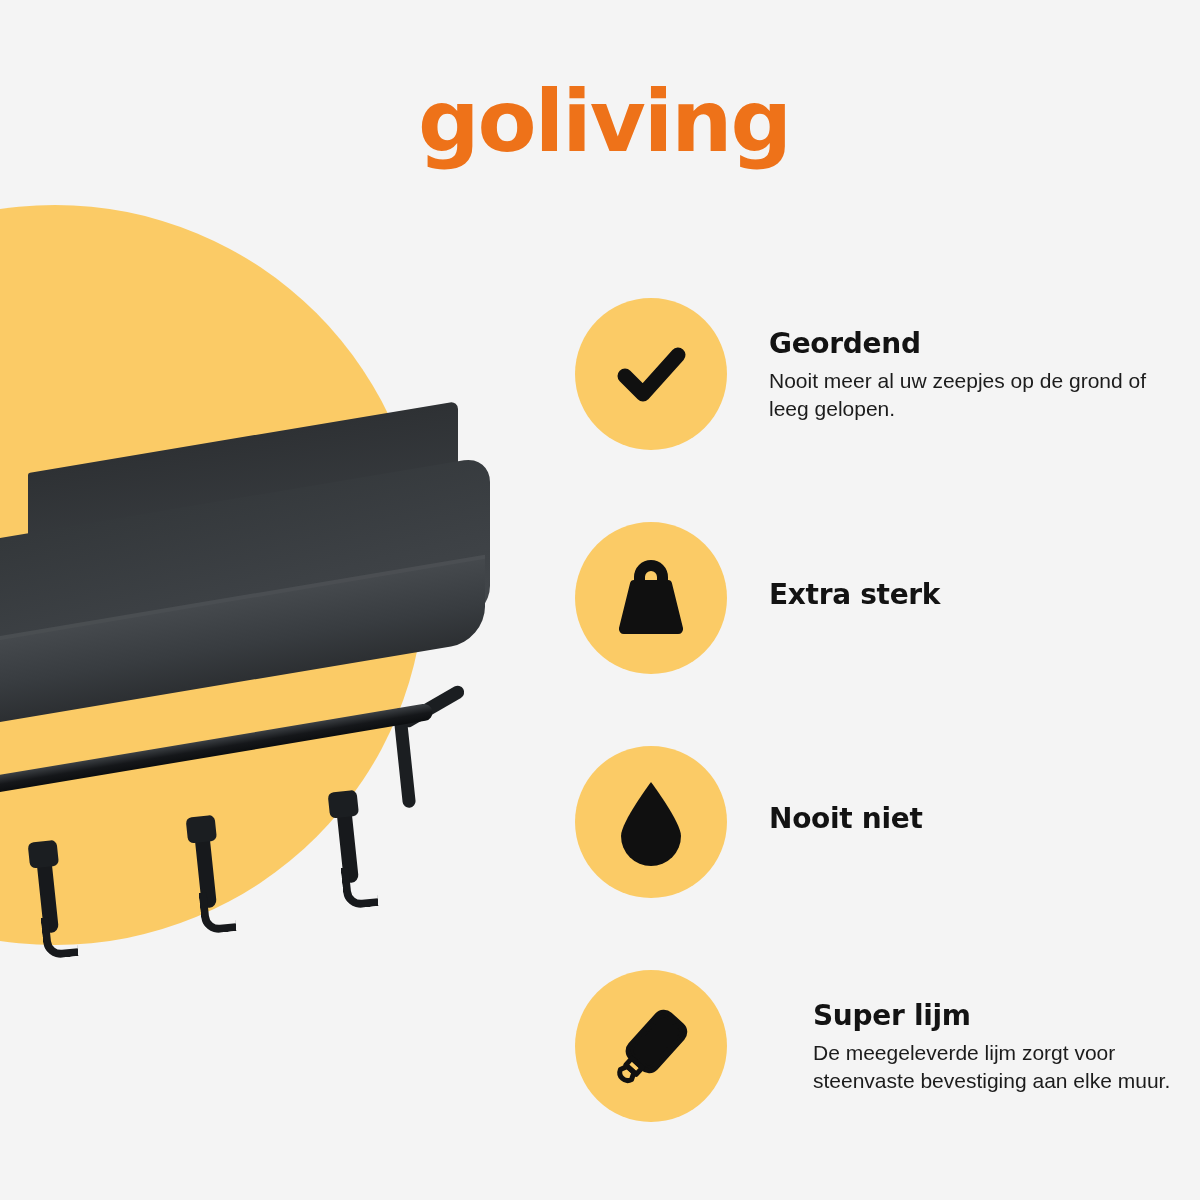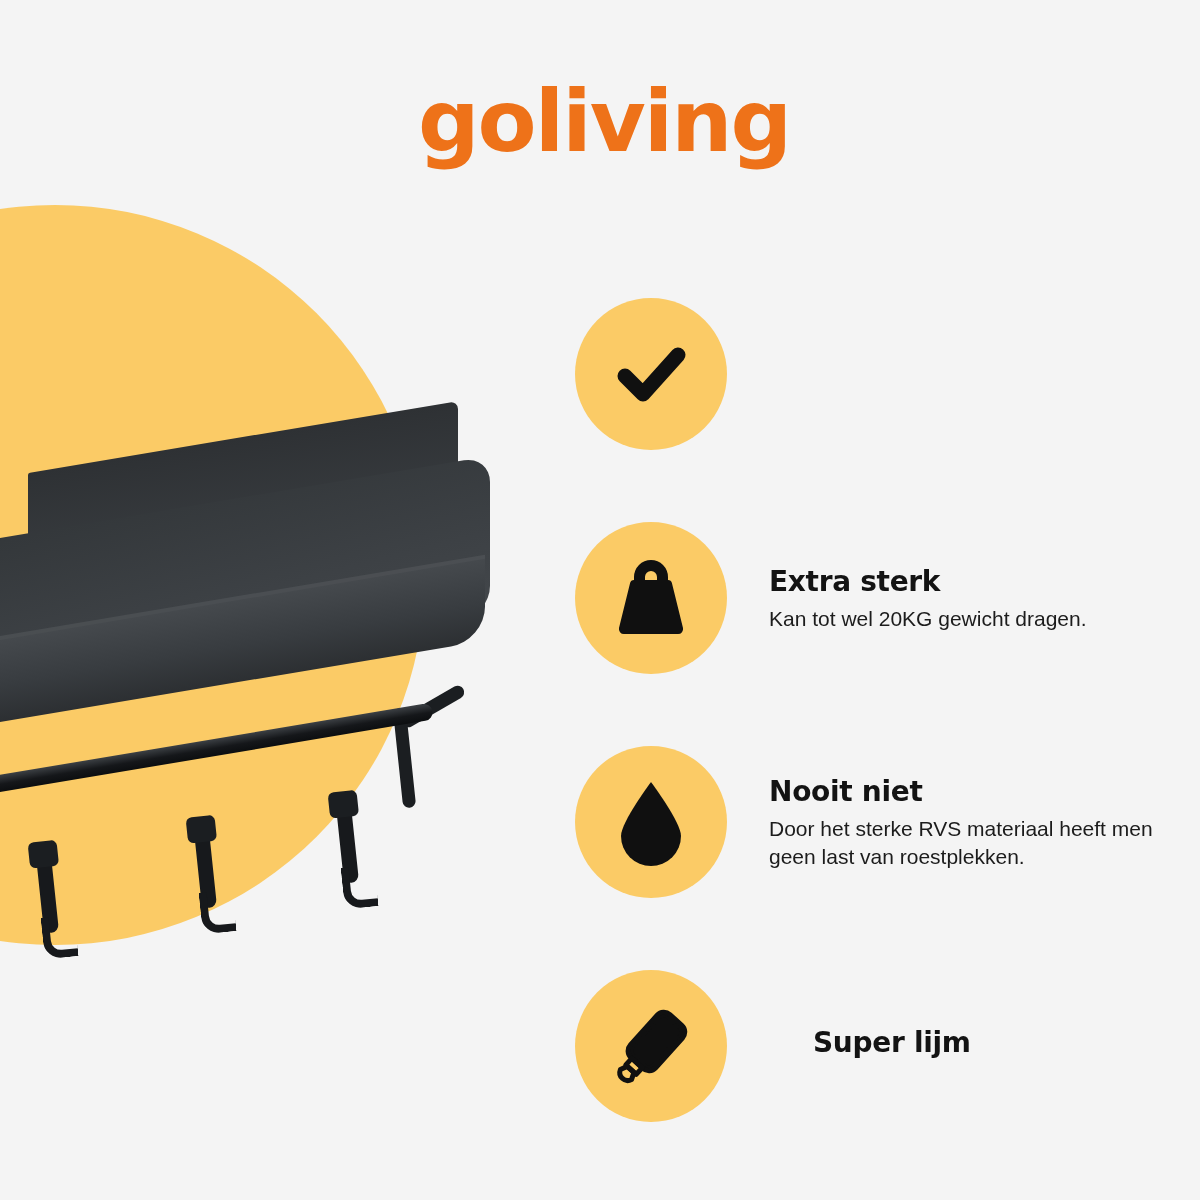--- a/index.html
+++ b/index.html
@@ -231,57 +231,61 @@
 <div class="hook hook-3"></div>
 
 <div class="features">
 
   <div class="feature">
     <div class="icon-circle">
       <svg width="92" height="92" viewBox="0 0 92 92" aria-hidden="true">
         <path d="M20 48 L38 66 L73 27" fill="none" stroke="#101010" stroke-width="15" stroke-linecap="round" stroke-linejoin="round"></path>
       </svg>
     </div>
+    <div class="feature-text">
+      <div class="feature-title">Geordend</div>
+      <div class="feature-desc">Nooit meer al uw zeepjes op de grond of
+leeg gelopen.</div>
+    </div>
   </div>
 
   <div class="feature">
     <div class="icon-circle">
       <svg width="92" height="92" viewBox="0 0 92 92" aria-hidden="true">
         <path d="M46 8 a17 17 0 0 0 -17 17 v8 h11 v-8 a6 6 0 0 1 12 0 v8 h11 v-8 a17 17 0 0 0 -17 -17 z" fill="#101010"></path>
         <path d="M29 28 h34 a4 4 0 0 1 3.9 3.1 L78 76 a5 5 0 0 1 -4.9 6 H18.9 A5 5 0 0 1 14 76 L25.1 31.1 A4 4 0 0 1 29 28 z" fill="#101010"></path>
       </svg>
     </div>
     <div class="feature-text">
       <div class="feature-title">Extra sterk</div>
-      <div class="feature-desc">Kan tot wel 20KG gewicht dragen.</div>
     </div>
   </div>
 
   <div class="feature">
     <div class="icon-circle">
       <svg width="92" height="92" viewBox="0 0 92 92" aria-hidden="true">
         <path d="M46 6 C46 6 16 46 16 60 a30 30 0 0 0 60 0 C76 46 46 6 46 6 z" fill="#101010"></path>
       </svg>
     </div>
     <div class="feature-text">
       <div class="feature-title">Nooit niet</div>
-      <div class="feature-desc">Door het sterke RVS materiaal heeft men
-geen last van roestplekken.</div>
     </div>
   </div>
 
   <div class="feature">
     <div class="icon-circle">
       <svg width="92" height="92" viewBox="0 0 92 92" aria-hidden="true">
         <g transform="rotate(42 46 46)">
           <rect x="30" y="10" width="34" height="58" rx="9" fill="#101010" stroke="#101010" stroke-width="5"></rect>
           <rect x="35" y="15" width="24" height="48" rx="5" fill="#101010"></rect>
           <path d="M40 68 h14 v9 h-14 z" fill="none" stroke="#101010" stroke-width="5" stroke-linejoin="round"></path>
           <path d="M42 77 l-3 7 a8 8 0 0 0 15 0 l-3 -7 z" fill="none" stroke="#101010" stroke-width="5" stroke-linejoin="round"></path>
         </g>
       </svg>
     </div>
     <div class="feature-text">
       <div class="feature-title">Super lijm</div>
+      <div class="feature-desc">De meegeleverde lijm zorgt voor
+steenvaste bevestiging aan elke muur.</div>
     </div>
   </div>
 
 </div>
 
 </body></html>

